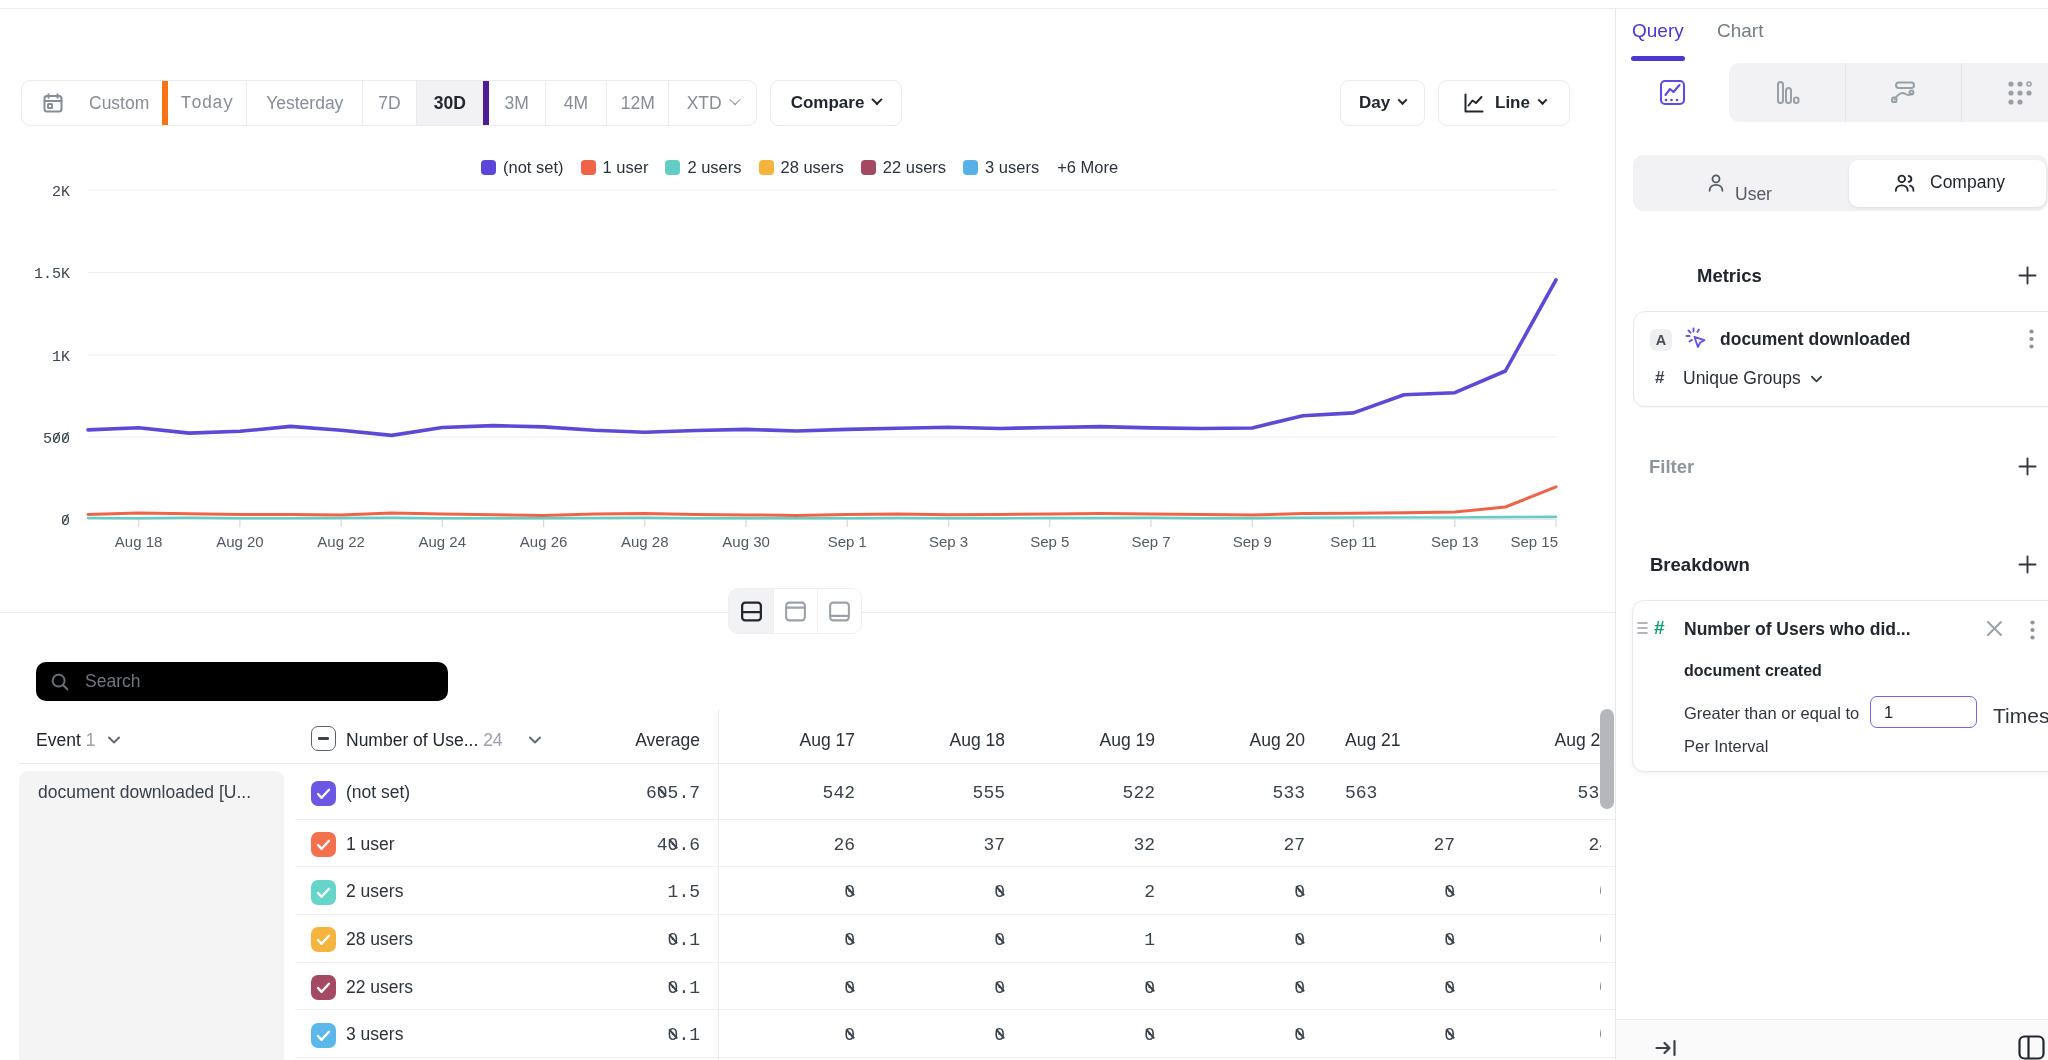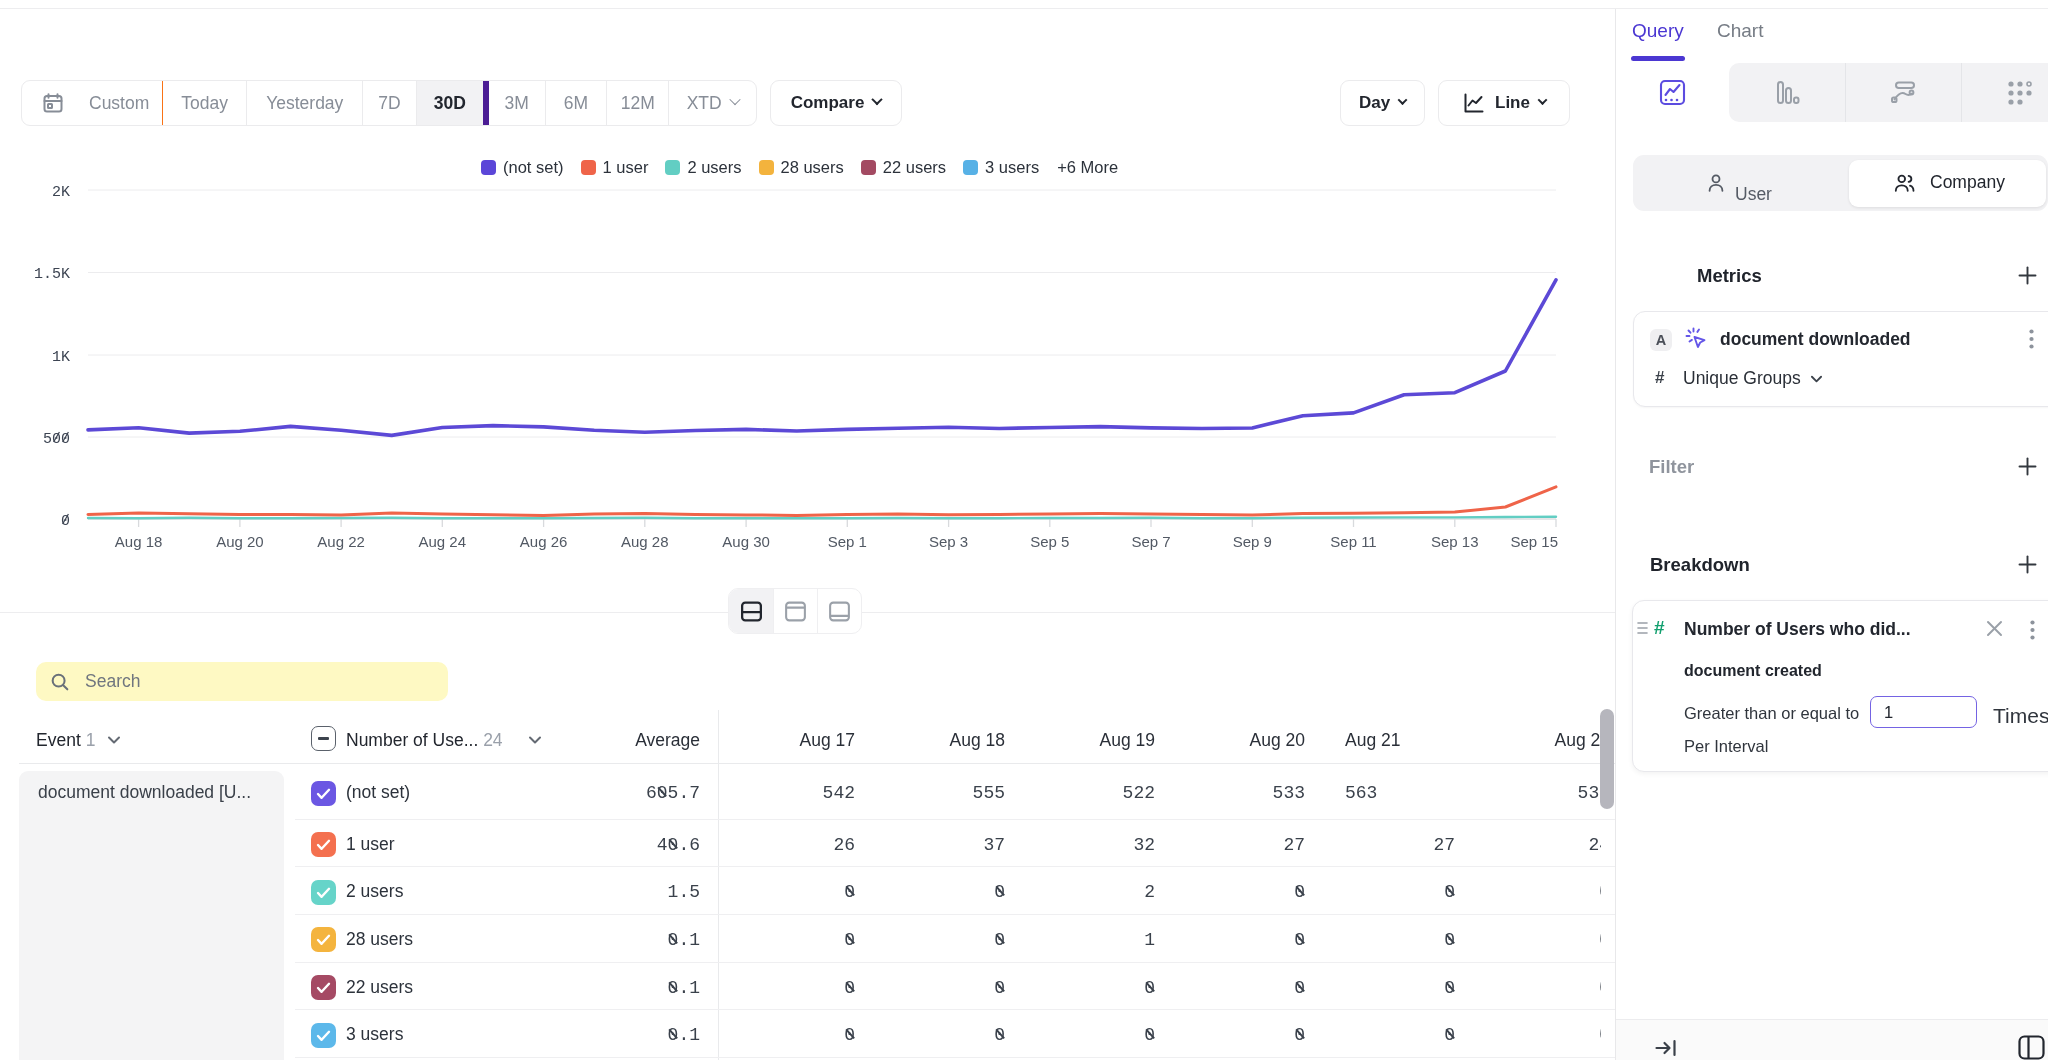--- a/index.html
+++ b/index.html
@@ -25,26 +25,26 @@
 
   <div class="abs" id="segwrap" style="left:21px;top:80px;width:736px;height:46px;border:1px solid #ebebed;border-radius:9px;display:flex;align-items:stretch;color:#878d97;font-size:17.5px;overflow:hidden;">
     <div style="width:140px;display:flex;align-items:center;justify-content:flex-start;padding-left:19px;">
       <svg width="24" height="24" viewBox="0 0 24 24" fill="none" stroke="#878d97" stroke-width="2" stroke-linecap="round">
           <rect x="3.5" y="5" width="17" height="15.5" rx="2.5"></rect>
           <path d="M7.5 3.2v3.6M16.5 3.2v3.6M3.5 10h17"></path>
           <rect x="7" y="13" width="4" height="4" rx="0.5"></rect>
         </svg>
       <span style="margin-left:24px;">Custom</span>
     </div>
-    <div style="width:85px;border-left:1px solid #f97316;display:flex;align-items:center;justify-content:center;">Today</div>
+    <div style="width:85px;border-left:6px solid #f97316;display:flex;align-items:center;justify-content:center;font-family:Liberation Mono, monospace;">Today</div>
     <div style="width:116px;border-left:1px solid #ebebed;display:flex;align-items:center;justify-content:center;">Yesterday</div>
     <div style="width:54px;border-left:1px solid #ebebed;display:flex;align-items:center;justify-content:center;">7D</div>
     <div style="width:67px;border-left:1px solid #ebebed;display:flex;align-items:center;justify-content:center;background:#f2f2f4;color:#22262e;font-weight:700;">30D</div>
     <div style="width:62px;border-left:6px solid #4c1d95;display:flex;align-items:center;justify-content:center;">3M</div>
-    <div style="width:62px;border-left:1px solid #ebebed;display:flex;align-items:center;justify-content:center;">6M</div>
+    <div style="width:62px;border-left:1px solid #ebebed;display:flex;align-items:center;justify-content:center;">4M</div>
     <div style="width:62px;border-left:1px solid #ebebed;display:flex;align-items:center;justify-content:center;">12M</div>
     <div style="width:88px;border-left:1px solid #ebebed;display:flex;align-items:center;justify-content:center;">XTD<span class="chev" style="width:8px;height:8px;border-width:1.8px;"></span></div>
   </div>
 
   <div class="btn" style="left:770px;top:80px;width:132px;height:46px;font-weight:700;color:#22262e;">Compare<span class="chev" style="width:8px;height:8px;border-width:2px;"></span></div>
   <div class="btn" style="left:1340px;top:80px;width:85px;height:46px;font-weight:700;color:#22262e;">Day<span class="chev" style="width:7px;height:7px;border-width:2px;"></span></div>
   <div class="btn" style="left:1438px;top:80px;width:132px;height:46px;font-weight:700;color:#22262e;">
     <svg width="24" height="24" viewBox="0 0 24 24" fill="none" stroke="#22262e" stroke-width="2" stroke-linecap="round" stroke-linejoin="round" style="margin-right:9px;">
         <path d="M3.5 3.5v17h17"></path>
         <path d="M6.5 14.5l4-5 3.5 2.5 5.5-6"></path>
@@ -136,21 +136,21 @@
         </svg>
     </div>
     <div style="width:44.5px;border-left:1px solid #efeff1;display:flex;align-items:center;justify-content:center;">
       <svg width="25" height="25" viewBox="0 0 24 24" fill="none" stroke="#9ba1a9" stroke-width="2">
           <rect x="3" y="3.5" width="18" height="17" rx="3"></rect>
           <line x1="3" y1="16.2" x2="21" y2="16.2"></line>
         </svg>
     </div>
   </div>
 
-  <div class="abs" style="left:36px;top:662px;width:412px;height:39px;background:#fef9c3;border-radius:10px;display:flex;align-items:center;">
+  <div class="abs" style="left:36px;top:662px;width:412px;height:39px;background:#000000;border-radius:10px;display:flex;align-items:center;">
     <svg width="22" height="22" viewBox="0 0 24 24" fill="none" stroke="#697079" stroke-width="2.2" stroke-linecap="round" style="margin-left:13px;">
         <circle cx="10.5" cy="10.5" r="6.5"></circle>
         <line x1="15.5" y1="15.5" x2="20" y2="20"></line>
       </svg>
     <span style="margin-left:14px;font-size:17.5px;color:#70767f;">Search</span>
   </div>
 
   <div class="abs" style="left:36px;top:730px;font-size:17.5px;color:#22262e;">Event <span style="color:#9aa0aa;">1</span></div>
   <svg class="abs" style="left:106px;top:734px;" width="16" height="12" viewBox="0 0 16 12">
       <path d="M3 3.5l5 5 5-5" stroke="#646a73" stroke-width="2" fill="none" stroke-linecap="round" stroke-linejoin="round"></path>

